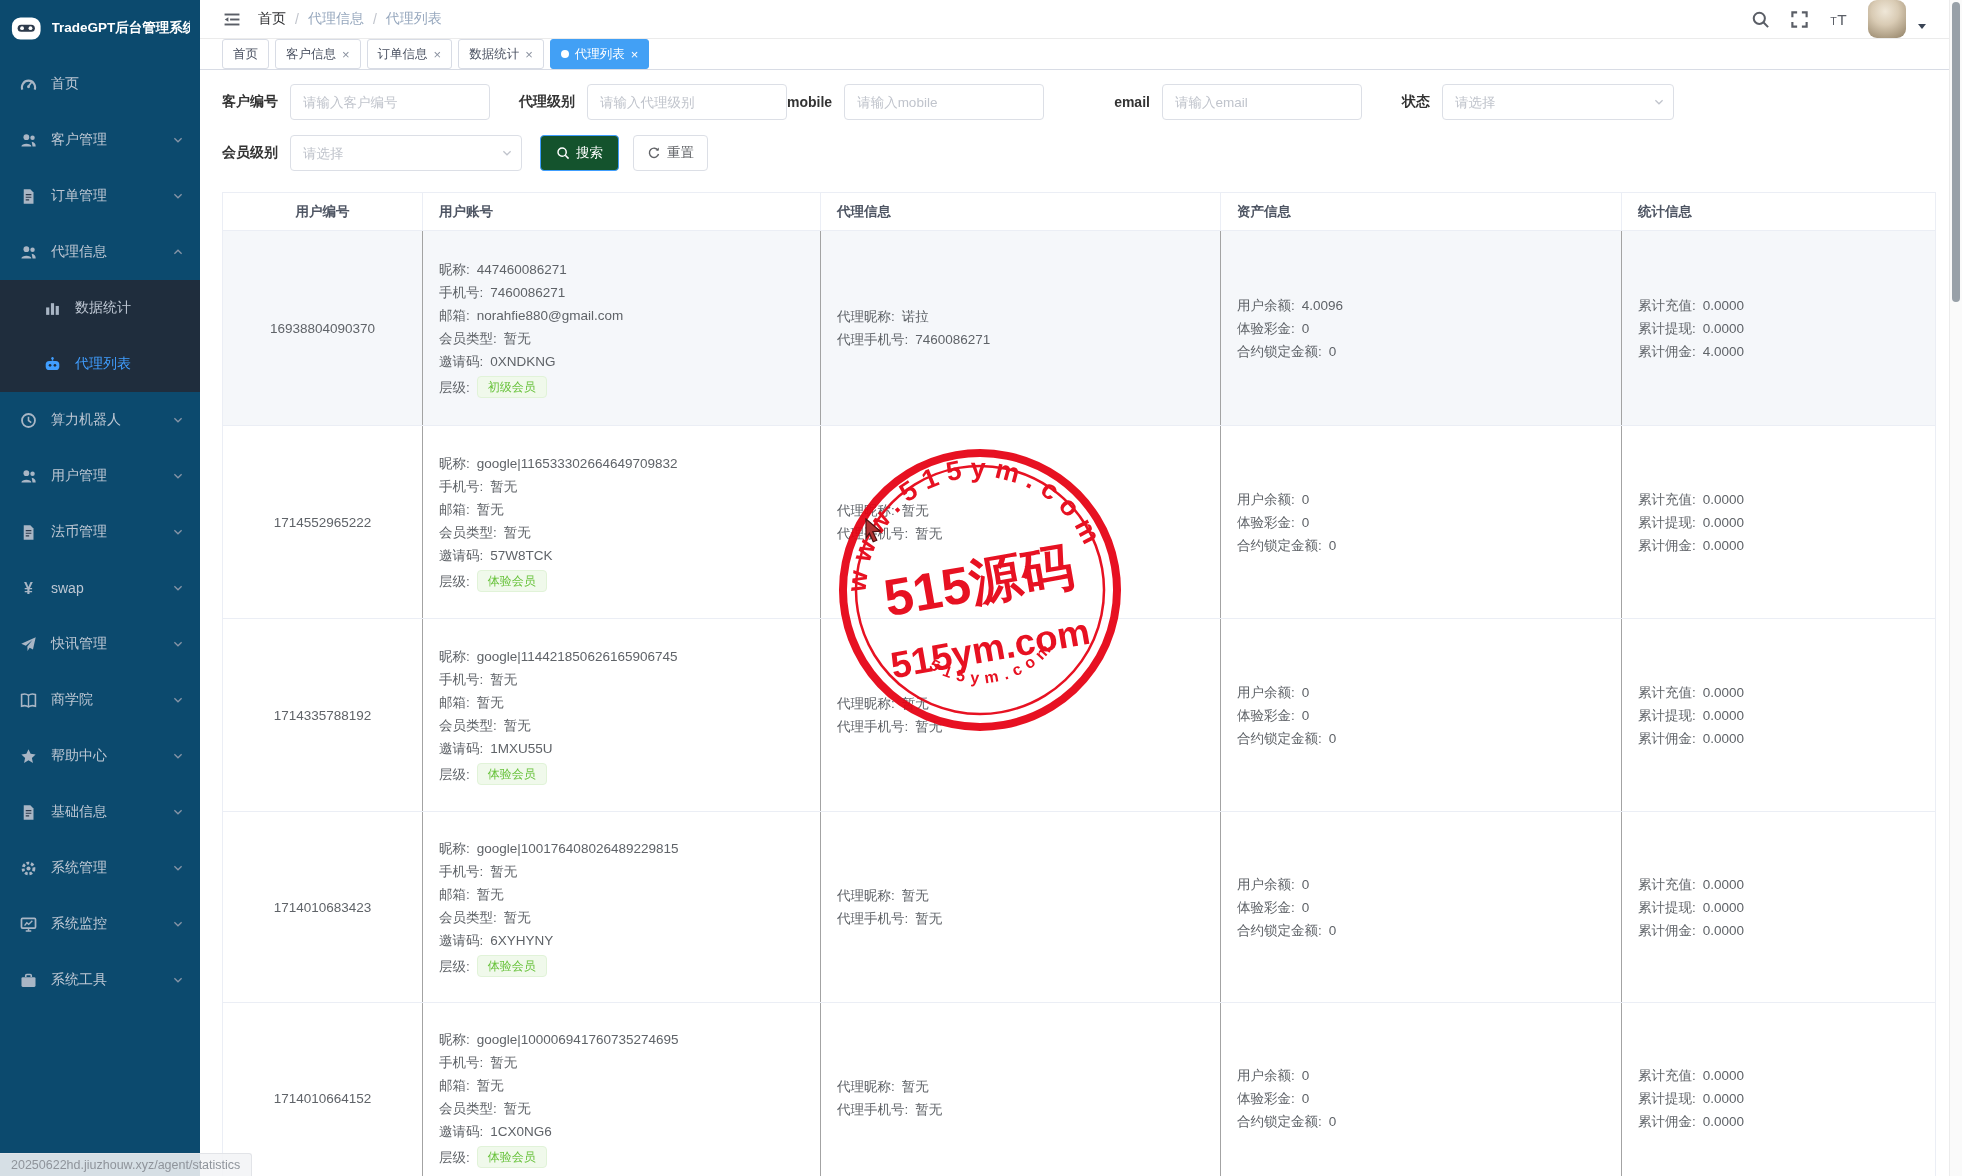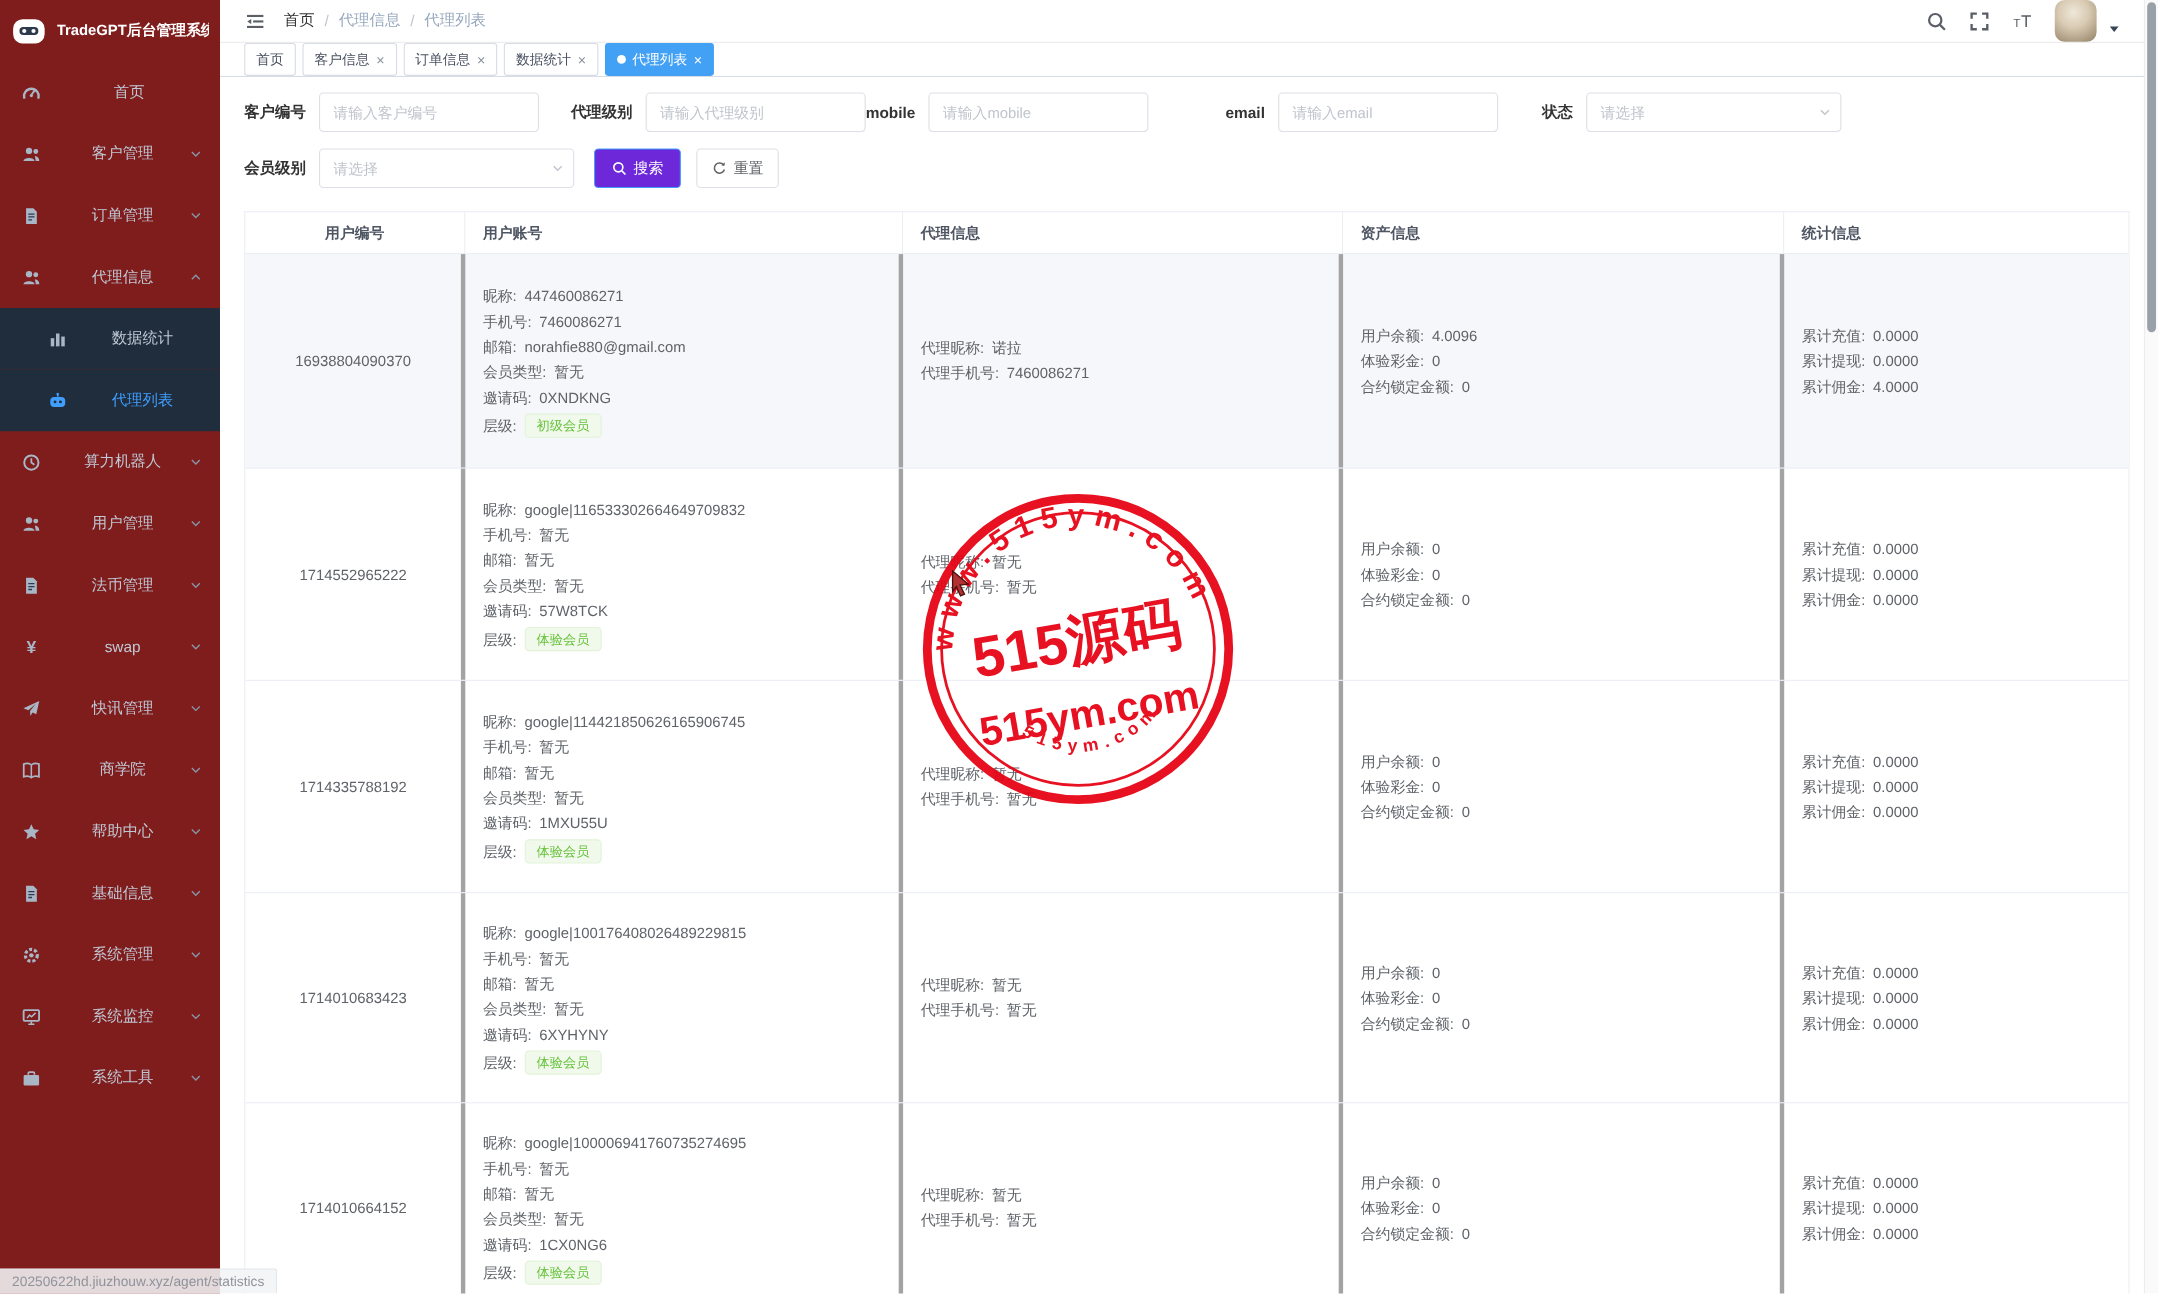--- a/index.html
+++ b/index.html
@@ -1,20 +1,20 @@
 <!DOCTYPE html>
 <html><head>
 <meta charset="utf-8">
 <style>
   html,body{margin:0;padding:0;width:1962px;height:1176px;overflow:hidden;
     font-family:"Liberation Sans","DejaVu Sans",sans-serif;background:#fff;position:relative;}
   .app{display:flex;width:1962px;height:1176px;}
 
   
-  .sidebar{width:200px;flex-shrink:0;background:#7f1d1d;color:#bfc8d4;overflow:hidden;text-align:center;}
+  .sidebar{width:200px;flex-shrink:0;background:#0c4a6e;color:#bfc8d4;overflow:hidden;}
   .logo{height:56px;display:flex;align-items:center;gap:9px;padding:0 10px;}
   .logo-title{color:#fff;font-weight:bold;font-size:13.5px;white-space:nowrap;overflow:hidden;}
   .menu{display:flex;flex-direction:column;}
   .mi{height:56px;display:flex;align-items:center;padding:0 16px 0 20px;font-size:14px;color:#bfc8d4;cursor:pointer;}
   .mi .mi-icon{width:17px;height:17px;flex-shrink:0;color:#a9b6c5;}
   .mi .mi-label{margin-left:14px;flex:1;white-space:nowrap;}
   .mi .chev{width:12px;height:12px;color:#8795a7;}
   .mi.expanded .chev{transform:rotate(180deg);}
   .mi.sub{background:#1f2d3d;padding-left:44px;}
   .mi.active,.mi.active .mi-icon{color:#409eff;}
@@ -48,35 +48,35 @@
   .flabel{font-size:14px;font-weight:600;color:#333;margin-right:12px;white-space:nowrap;}
   .finput{width:200px;height:36px;box-sizing:border-box;border:1px solid #dcdfe6;border-radius:4px;padding:0 12px;
     font-size:13.5px;color:#606266;background:#fff;outline:none;font-family:inherit;}
   .finput::placeholder{color:#c0c4cc;}
   .fselect{position:relative;width:232px;}
   .fselect .finput{width:100%;padding-right:28px;cursor:pointer;}
   .fselect .sel-chev{position:absolute;right:9px;top:12px;width:12px;height:12px;color:#c0c4cc;pointer-events:none;}
   .g1{margin-right:29px}.g2{}.g3{margin-right:70px}.g4{margin-right:40px}
   .btn{height:36px;box-sizing:border-box;border-radius:4px;font-size:13.5px;display:flex;align-items:center;gap:6px;
     cursor:pointer;font-family:inherit;}
-  .btn-search{background:#6d28d9;border:1px solid #409eff;color:#fff;padding:0 15px;margin-left:18px;}
+  .btn-search{background:#14532d;border:1px solid #409eff;color:#fff;padding:0 15px;margin-left:18px;}
   .btn-reset{background:#fff;border:1px solid #dcdfe6;color:#606266;padding:0 13px;margin-left:14px;}
   .btn .b-ic{width:14px;height:14px;}
 
   
   .table{margin-top:21px;width:1712px;border:1px solid #ebeef5;border-bottom:none;}
   .thead,.tr{display:grid;grid-template-columns:200px 398px 400px 401px 313px;}
   .thead{height:38px;}
   .th{display:flex;align-items:center;padding:0 16px;font-size:13.5px;font-weight:600;color:#4e5563;
     border-right:1px solid #ebeef5;border-bottom:1px solid #ebeef5;box-sizing:border-box;}
   .th:first-child{justify-content:center;}
   .th:last-child{border-right:none;}
   .tr{border-bottom:1px solid #ebeef5;}
   .tr.alt{background:#f5f7fa;}
-  .td{border-right:4px solid #a3a3a3;padding:6px 16px;display:flex;flex-direction:column;justify-content:center;
+  .td{border-right:1px solid #a3a3a3;padding:6px 16px;display:flex;flex-direction:column;justify-content:center;
     font-size:13.5px;color:#5f6368;box-sizing:border-box;overflow:hidden;}
   .td:last-child{border-right:none;}
   .td-id{align-items:center;}
   .r1{height:194px}.r2{height:192px}.r3{height:192px}.r4{height:190px}.r5{height:190px}
   .line{line-height:23px;display:flex;align-items:center;white-space:nowrap;}
   .lbl{margin-right:7px;}
   .badge{display:inline-block;background:#f0f9eb;border:1px solid #e1f3d8;color:#67c23a;font-size:12px;
     line-height:18px;padding:1px 10px;border-radius:4px;}
   .badge-line{margin-top:3px;}
 

